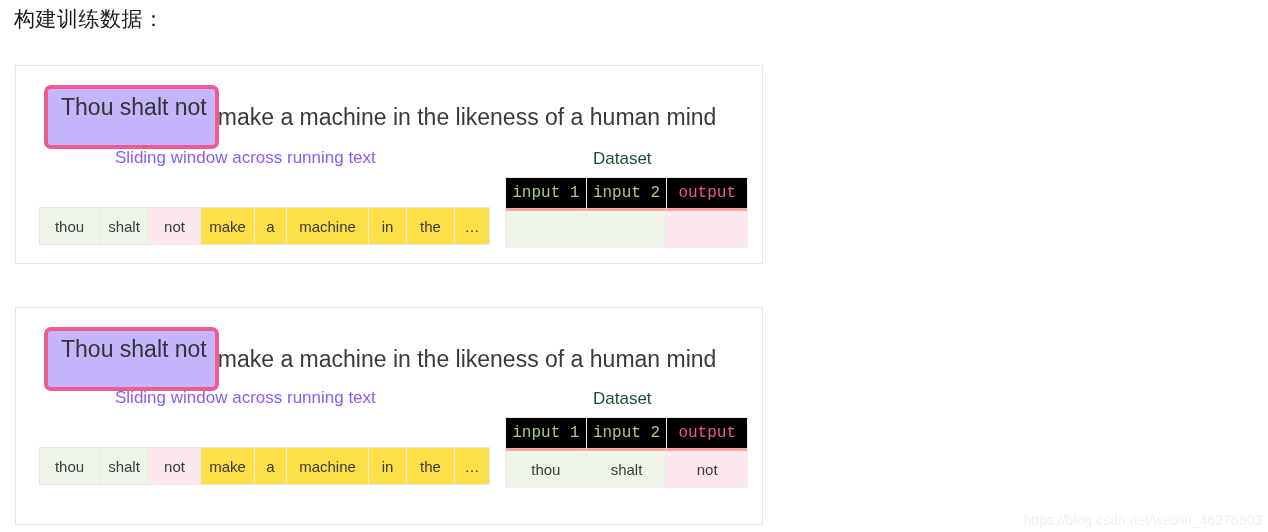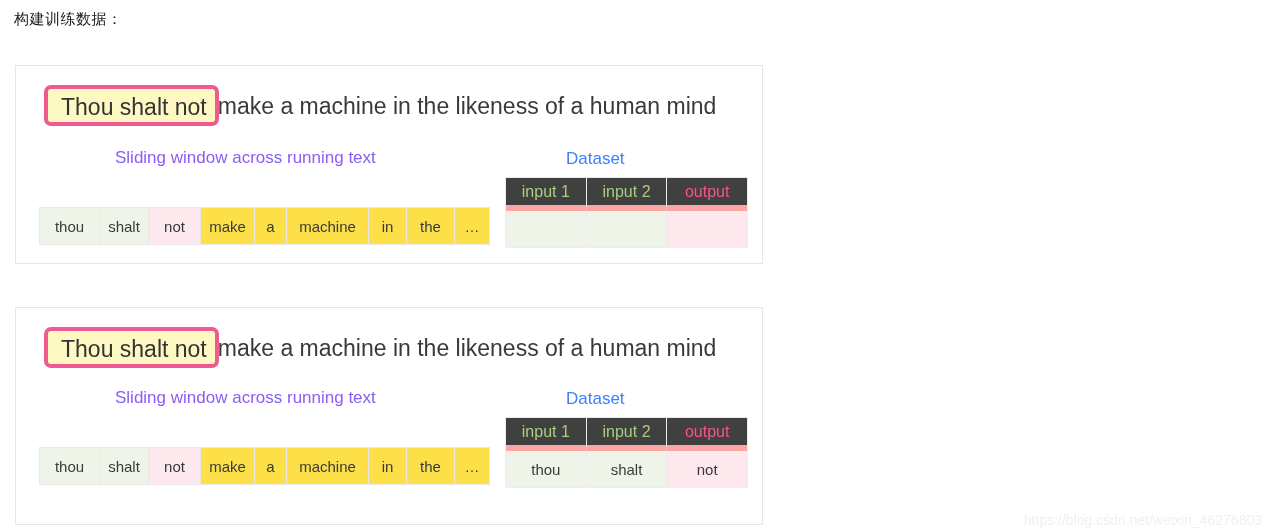--- a/index.html
+++ b/index.html
@@ -14,21 +14,21 @@
     position: relative;
     overflow: hidden;
     -webkit-font-smoothing: antialiased;
   }
 
   
   .page-title {
     position: absolute;
     left: 14px;
     top: 4px;
-    font-size: 15px;
+    font-size: 21px;
     line-height: 30px;
     color: #1a1a1a;
     letter-spacing: 0.5px;
     white-space: nowrap;
   }
 
   
   .panel {
     position: absolute;
     left: 15px;
@@ -45,22 +45,22 @@
     position: absolute;
     left: 28px;
     top: 19px;
     height: 48px;
     white-space: nowrap;
   }
   .window-box {
     display: inline-block;
     border: 4px solid #ef5a92;
     border-radius: 7px;
-    padding: 3px 8px 0 13px;
-    background: #fef9c3;
+    padding: 3px 8px 23px 13px;
+    background: #c4b5fd;
     vertical-align: middle;
     box-sizing: border-box;
   }
   .window-text {
     font-size: 23px;
     line-height: 30px;
     color: #333333;
     white-space: nowrap;
   }
   .sentence-rest {
@@ -77,24 +77,24 @@
   .caption-sliding {
     position: absolute;
     left: 115px;
     font-size: 17px;
     line-height: 22px;
     color: #8b5cf6;
     white-space: nowrap;
   }
   .caption-dataset {
     position: absolute;
-    left: 566px;
+    left: 593px;
     font-size: 17px;
     line-height: 22px;
-    color: #3b82f6;
+    color: #14532d;
     white-space: nowrap;
   }
 
   
   .token-strip {
     position: absolute;
     left: 39px;
     display: flex;
     border: 1px solid #e8e8e8;
     box-sizing: border-box;
@@ -133,22 +133,23 @@
     align-items: center;
     justify-content: center;
     border-right: 1px solid #ececec;
     box-sizing: border-box;
     font-size: 16px;
     white-space: nowrap;
   }
   .ds-cell:last-child { border-right: none; }
   .ds-head-row .ds-cell {
     height: 33px;
-    border-bottom: 6px solid #fca5a5;
-    background: #404040;
+    border-bottom: 3px solid #fca5a5;
+    background: #000000;
+    font-family: Liberation Mono, monospace;
   }
   .ds-head-row .ds-cell.c-green { color: #a7cd83; }
   .ds-head-row .ds-cell.c-pink  { color: #f4558c; }
   .ds-body-row .ds-cell {
     height: 36px;
     font-size: 15px;
     color: #3a3a3a;
   }
   .ds-body-row .ds-cell.bg-green { background: #eef5e8; }
   .ds-body-row .ds-cell.bg-pink  { background: #fce8ed; }

